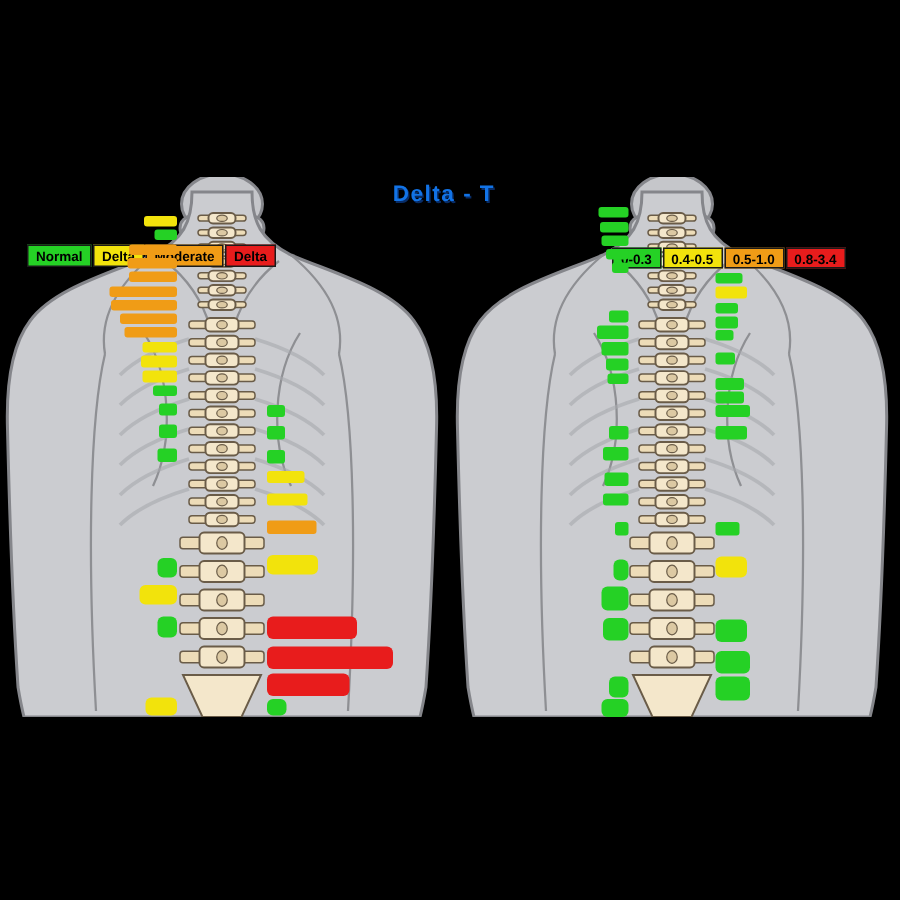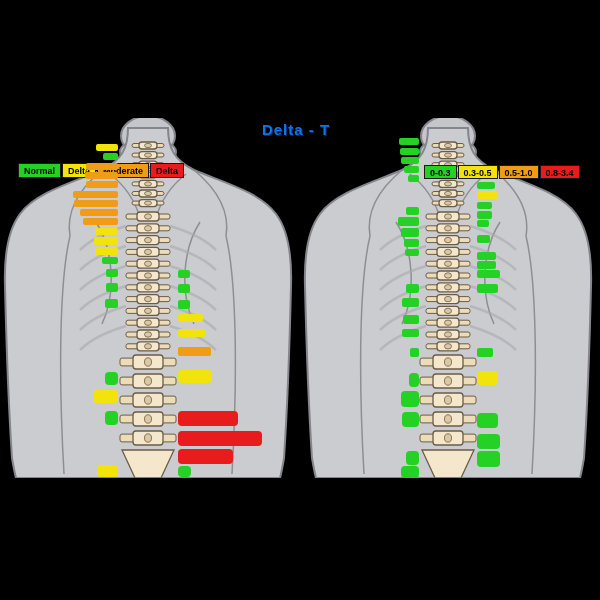--- a/index.html
+++ b/index.html
@@ -3,21 +3,21 @@
 <meta charset="utf-8">
 <style>
   html,body{margin:0;padding:0;background:#000;}
   #stage{position:relative;width:600px;height:600px;background:#000;overflow:hidden;
          font-family:"Liberation Sans",sans-serif;}
   .body-svg{position:absolute;top:118px;width:340px;height:360px;}
   #body-left{left:-22px;}
   #body-right{left:278px;}
   .legend{position:absolute;display:flex;gap:1px;margin-top:40px;}
   #severity-legend{left:18px;top:123px;}
-  #range-legend{left:396px;top:125px;padding-left:28px;}
+  #range-legend{left:380px;top:125px;padding-left:28px;}
   .chip{display:inline-block;height:15px;line-height:15px;padding:0 5px;
         font-size:9px;font-weight:bold;color:#000;text-align:center;
         border:1px solid #1a1a1a;box-sizing:border-box;}
   #range-legend .chip{height:14px;line-height:14px;}
   #page-title{position:absolute;left:241px;top:121px;width:110px;text-align:center;
         font-size:15px;font-weight:bold;letter-spacing:1px;
         text-shadow:1px 1px 0 #082c66;}
   .bar{position:absolute;}
   
   .vb{fill:#f4e7cb;stroke:#6a5c48;stroke-width:1.3;}
@@ -286,21 +286,21 @@
       <span class="chip" style="background: rgb(37, 209, 37);">Normal</span>
       <span class="chip" style="background: rgb(242, 227, 12);">Delta</span>
       <span class="chip" style="background: rgb(240, 156, 22);">Moderate</span>
       <span class="chip" style="background: rgb(232, 28, 28);">Delta</span>
     </div>
 
   <div id="page-title" style="color: rgb(18, 115, 230);">Delta - T</div>
 
   <div id="range-legend" class="legend">
       <span class="chip" style="background: rgb(37, 209, 37);">0-0.3</span>
-      <span class="chip" style="background: rgb(242, 227, 12);">0.3-0.5</span>
+      <span class="chip" style="background: rgb(242, 227, 12);">0.4-0.5</span>
       <span class="chip" style="background: rgb(240, 156, 22);">0.5-1.0</span>
       <span class="chip" style="background: rgb(232, 28, 28);">0.8-3.4</span>
     </div>
 
   <div id="bars">
       <div class="bar" style="left: 96px; top: 144px; width: 22px; height: 7px; background: rgb(242, 227, 12); border-radius: 2px;"></div>
       <div class="bar" style="left: 103px; top: 153px; width: 15px; height: 7px; background: rgb(37, 209, 37); border-radius: 2px;"></div>
       <div class="bar" style="left: 86px; top: 163px; width: 32px; height: 7px; background: rgb(240, 156, 22); border-radius: 2px;"></div>
       <div class="bar" style="left: 85px; top: 172px; width: 33px; height: 7px; background: rgb(240, 156, 22); border-radius: 2px;"></div>
       <div class="bar" style="left: 86px; top: 181px; width: 32px; height: 7px; background: rgb(240, 156, 22); border-radius: 2px;"></div>

